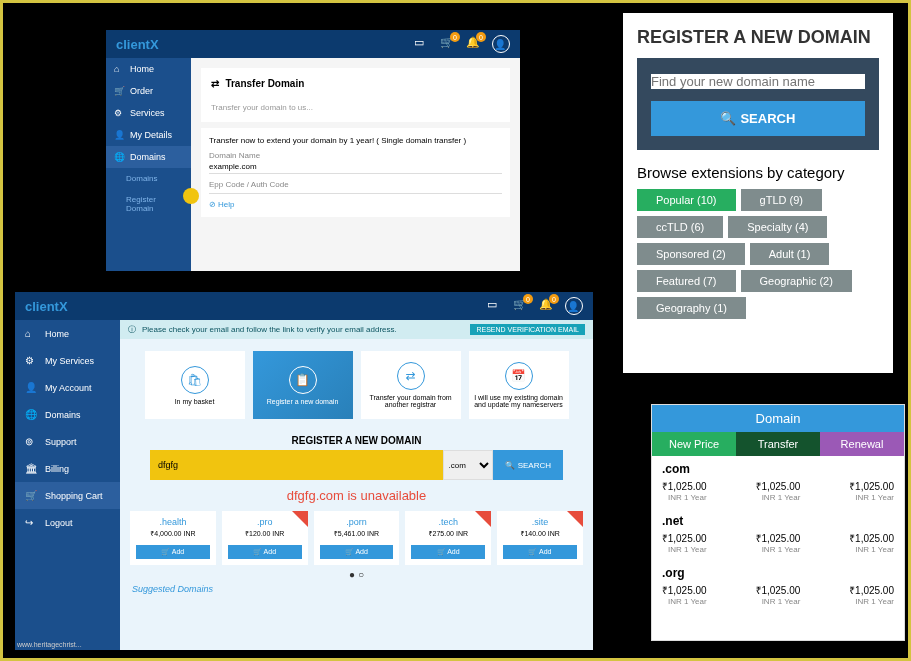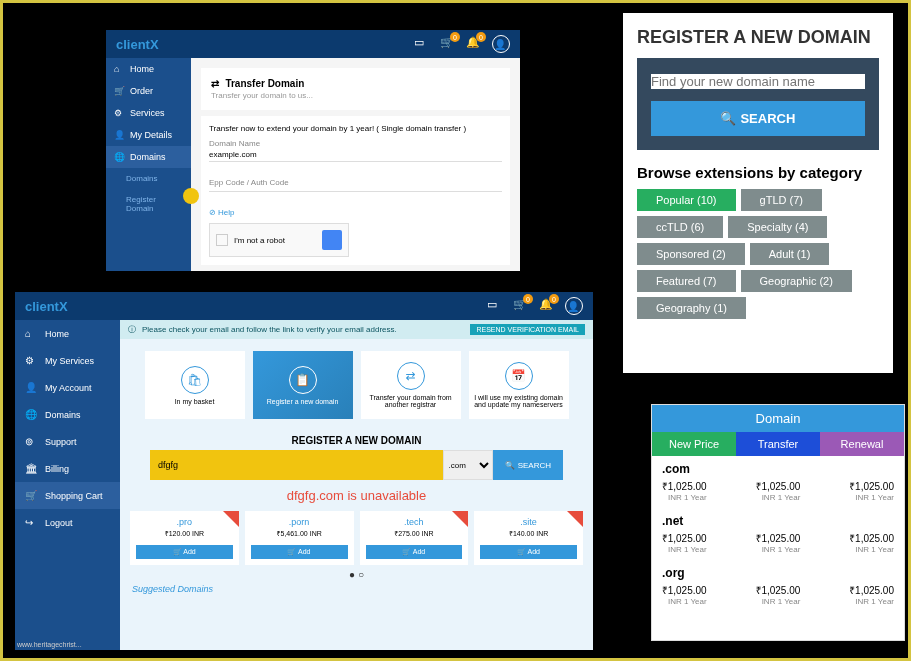--- a/index.html
+++ b/index.html
@@ -17,24 +17,24 @@
 .avatar{width:18px;height:18px;border:1px solid #fff;border-radius:50%;display:flex;align-items:center;justify-content:center;color:#fff;font-size:10px}
 .p1-body{display:flex;height:213px}
 .sidebar1{width:85px;background:#1b4f8c}
 .sb1-item{display:flex;align-items:center;gap:6px;padding:6px 8px;color:#fff;font-size:9px;cursor:pointer}
 .sb1-item.active{background:#2c5f9e}
 .sb1-item.sub{padding-left:20px;color:#7fb3e8;font-size:8px}
 .sb1-icon{width:10px;font-size:9px}
 .content1{flex:1;background:#f5f5f5;padding:10px;font-size:9px;position:relative}
 .card1{background:#fff;padding:10px;margin-bottom:6px}
 .card1-title{display:flex;align-items:center;gap:6px;font-weight:bold;font-size:10px}
-.card1-sub{color:#999;font-size:8px;margin-top:2px}
+.card1-sub{color:#999;font-size:8px;margin-top:14px}
 .card1b{background:#fff;padding:8px}
 .field-lbl{color:#888;font-size:8px}
-.field-val{border-bottom:1px solid #ddd;padding:2px 0;font-size:8px;margin-bottom:16px}
+.field-val{border-bottom:1px solid #ddd;padding:2px 0;font-size:8px;margin-bottom:6px}
 .help{color:#3498db;font-size:8px;margin-top:4px}
 .captcha{margin-top:6px;background:#f9f9f9;border:1px solid #ddd;padding:6px;display:flex;align-items:center;gap:6px;font-size:8px;width:140px}
 .captcha-box{width:12px;height:12px;border:1px solid #ccc}
 .captcha-logo{margin-left:auto;width:20px;height:20px;background:#4285f4;border-radius:2px}
 .ytag{position:absolute;left:-8px;top:130px;width:16px;height:16px;background:#f1c40f;border-radius:50%}
 
 
 .p2{left:12px;top:289px;width:578px;height:358px}
 .p2-top{height:28px;background:#0c3a6e;display:flex;align-items:center;justify-content:space-between;padding:0 10px}
 .p2-body{display:flex;height:330px}
@@ -65,32 +65,32 @@
 .dots{text-align:center;font-size:10px;color:#333;margin:4px 0}
 .suggest{color:#3498db;font-size:9px;font-style:italic;margin-left:12px}
 .watermark{position:absolute;left:2px;bottom:2px;color:#ccc;font-size:7px}
 
 
 .p3{left:620px;top:10px;width:270px;height:360px;padding:14px}
 .p3-title{font-size:18px;font-weight:bold;color:#333;margin-bottom:10px}
 .p3-search{background:#34495e;padding:14px}
 .p3-search input{width:100%;border:none;font-size:13px;margin-bottom:12px}
 .p3-search button{width:100%;background:#3498db;color:#fff;border:none;padding:10px;font-size:13px;font-weight:bold}
-.p3-browse{font-size:15px;font-weight:bold;margin:14px 0 8px}
+.p3-browse{font-size:15px;font-weight:normal;margin:14px 0 8px}
 .tags{display:flex;flex-wrap:wrap;gap:5px}
 .tag{background:#7f8c8d;color:#fff;padding:5px 19px;font-size:11px}
 .tag.green{background:#27ae60}
 
 
 .p4{left:648px;top:401px;width:254px;height:237px;border:1px solid #ddd}
 .p4-head{background:#3498db;color:#fff;text-align:center;padding:6px;font-size:13px}
 .p4-tabs{display:flex}
 .p4-tab{flex:1;color:#fff;text-align:center;padding:6px;font-size:11px}
 .p4-tab.g{background:#27ae60}
-.p4-tab.y{background:#1d4ed8}
+.p4-tab.y{background:#14532d}
 .p4-tab.p{background:#9b59b6}
 .p4-row{padding:6px 10px}
 .p4-ext{font-size:12px;font-weight:bold;margin-bottom:3px}
 .p4-prices{display:flex;justify-content:space-between}
 .p4-price{font-size:10px;text-align:right}
 .p4-price-sub{font-size:8px;color:#888}
 </style>
 </head>
 <body>
 
@@ -141,25 +141,20 @@
           </div>
         <div class="card1-sub">Transfer your domain to us...</div>
       </div>
       <div class="card1b">
         <div style="font-size:8px;margin-bottom:6px">Transfer now to extend your domain by 1 year!   ( Single domain transfer )</div>
         <div class="field-lbl">Domain Name</div>
         <div class="field-val">example.com</div>
         <div class="field-lbl">Epp Code / Auth Code</div>
         <div class="field-val"></div>
         <div class="help">⊘ Help</div>
-        <div class="captcha">
-          <div class="captcha-box"></div>
-          <span>I'm not a robot</span>
-          <div class="captcha-logo"></div>
-        </div>
       </div>
       <div class="ytag"></div>
     </div>
   </div>
 </div>
 
 <div class="panel p2">
   <div class="p2-top">
     <div class="logo"><span>client</span><span style="color:#3498db">X</span></div>
     <div class="topicons">
@@ -229,20 +224,21 @@
           </div>
       </div>
       <div class="regtitle">REGISTER A NEW DOMAIN</div>
       <div class="searchrow">
         <input value="dfgfg" style="">
         <select><option>.com</option></select>
         <button>🔍 SEARCH</button>
       </div>
       <div class="unavail">dfgfg.com is unavailable</div>
       <div class="domcards">
+        <div class="domcard"><div class="domcard-name">.health</div><div class="domcard-price">₹4,000.00 INR</div><button class="domcard-btn">🛒 Add</button></div>
         <div class="domcard"><div class="ribbon"></div><div class="domcard-name">.pro</div><div class="domcard-price">₹120.00 INR</div><button class="domcard-btn">🛒 Add</button></div>
         <div class="domcard"><div class="domcard-name">.porn</div><div class="domcard-price">₹5,461.00 INR</div><button class="domcard-btn">🛒 Add</button></div>
         <div class="domcard"><div class="ribbon"></div><div class="domcard-name">.tech</div><div class="domcard-price">₹275.00 INR</div><button class="domcard-btn">🛒 Add</button></div>
         <div class="domcard"><div class="ribbon"></div><div class="domcard-name">.site</div><div class="domcard-price">₹140.00 INR</div><button class="domcard-btn">🛒 Add</button></div>
       </div>
       <div class="dots">● ○</div>
       <div class="suggest">Suggested Domains</div>
     </div>
   </div>
   <div class="watermark">www.heritagechrist...</div>
@@ -250,21 +246,21 @@
 
 <div class="panel p3">
   <div class="p3-title">REGISTER A NEW DOMAIN</div>
   <div class="p3-search">
     <input placeholder="Find your new domain name" style="">
     <button>🔍  SEARCH</button>
   </div>
   <div class="p3-browse">Browse extensions by category</div>
   <div class="tags">
     <div class="tag green">Popular (10)</div>
-    <div class="tag">gTLD (7)</div>
+    <div class="tag">gTLD (9)</div>
     <div class="tag">ccTLD (6)</div>
     <div class="tag">Specialty (4)</div>
     <div class="tag">Sponsored (2)</div>
     <div class="tag">Adult (1)</div>
     <div class="tag">Featured (7)</div>
     <div class="tag">Geographic (2)</div>
     <div class="tag">Geography (1)</div>
   </div>
 </div>
 

